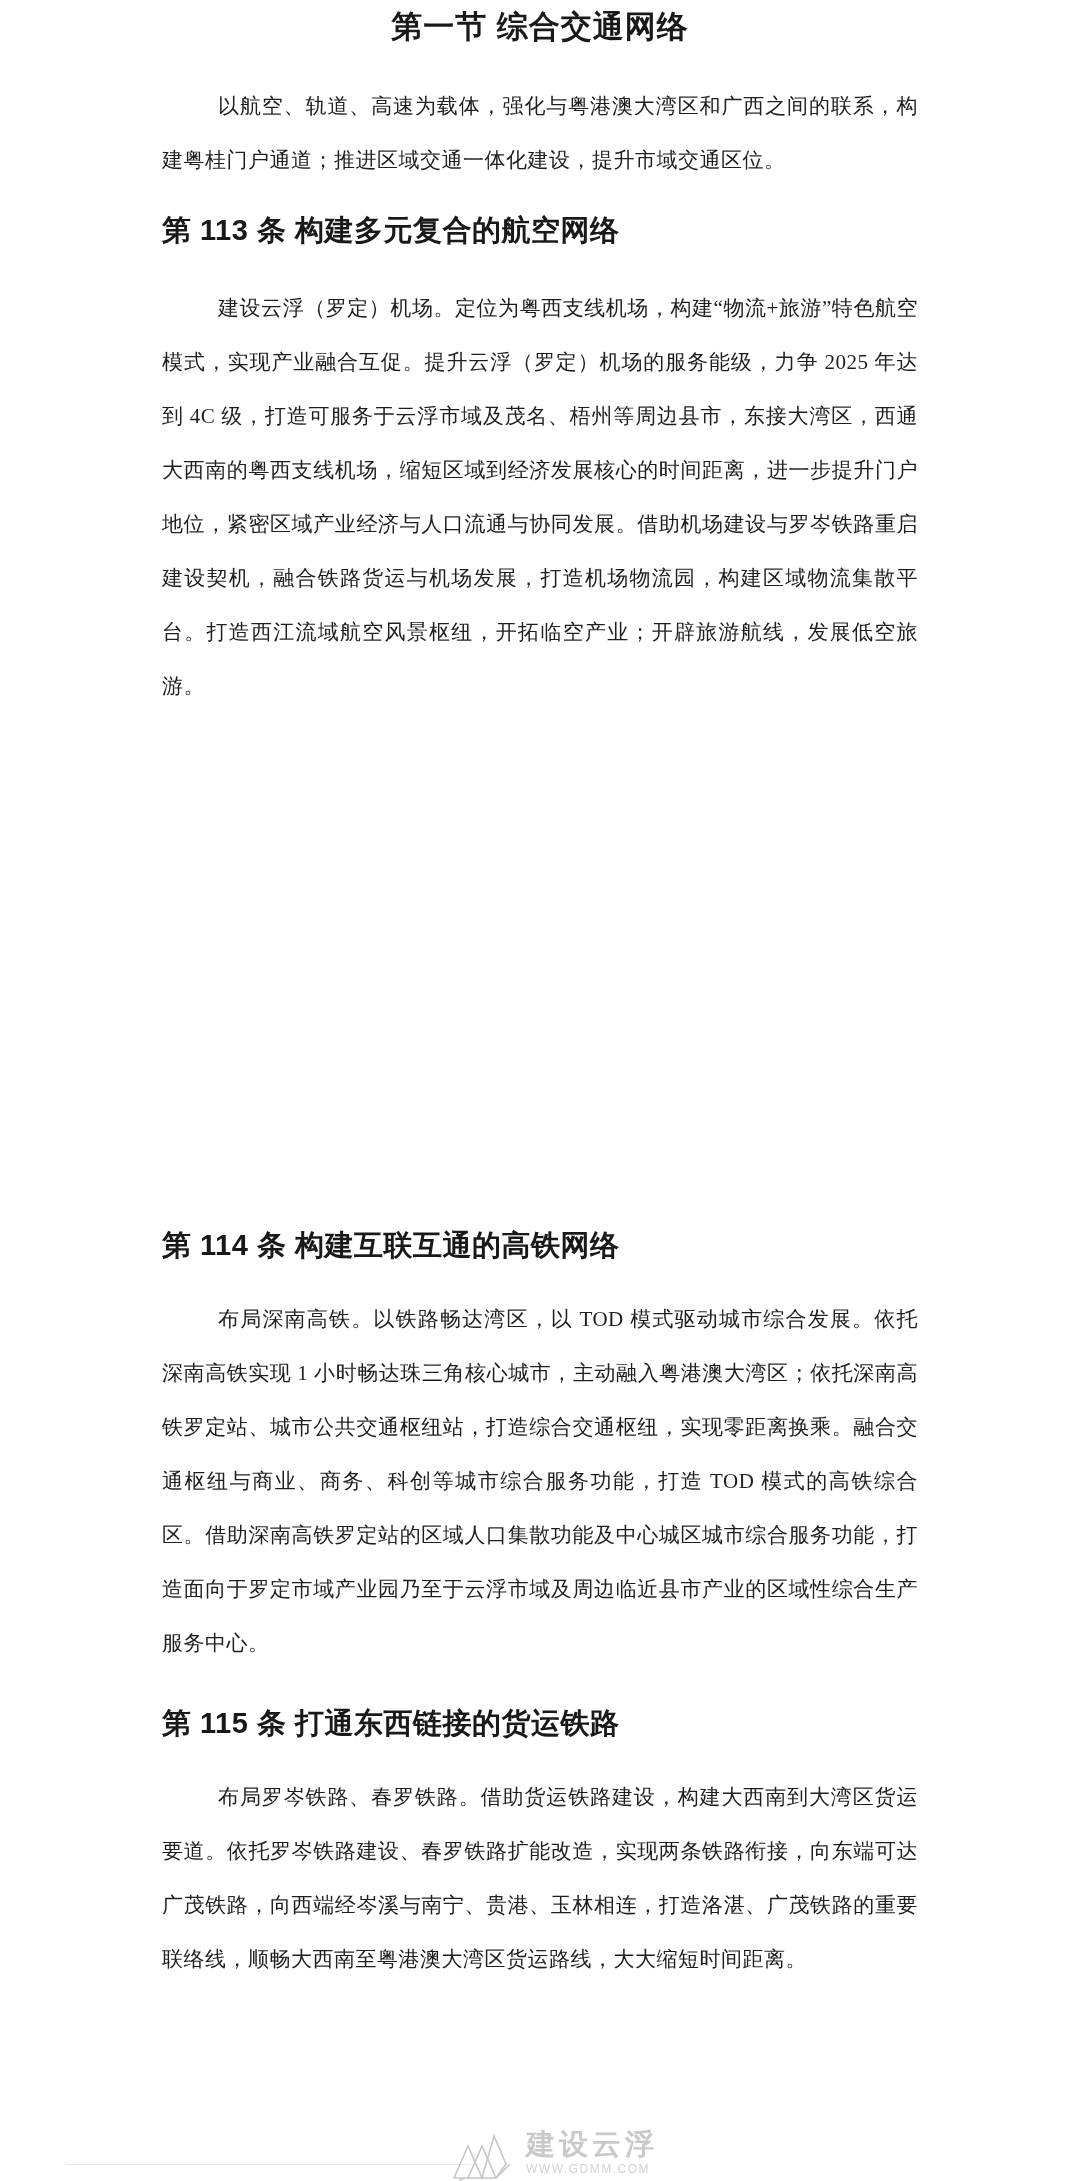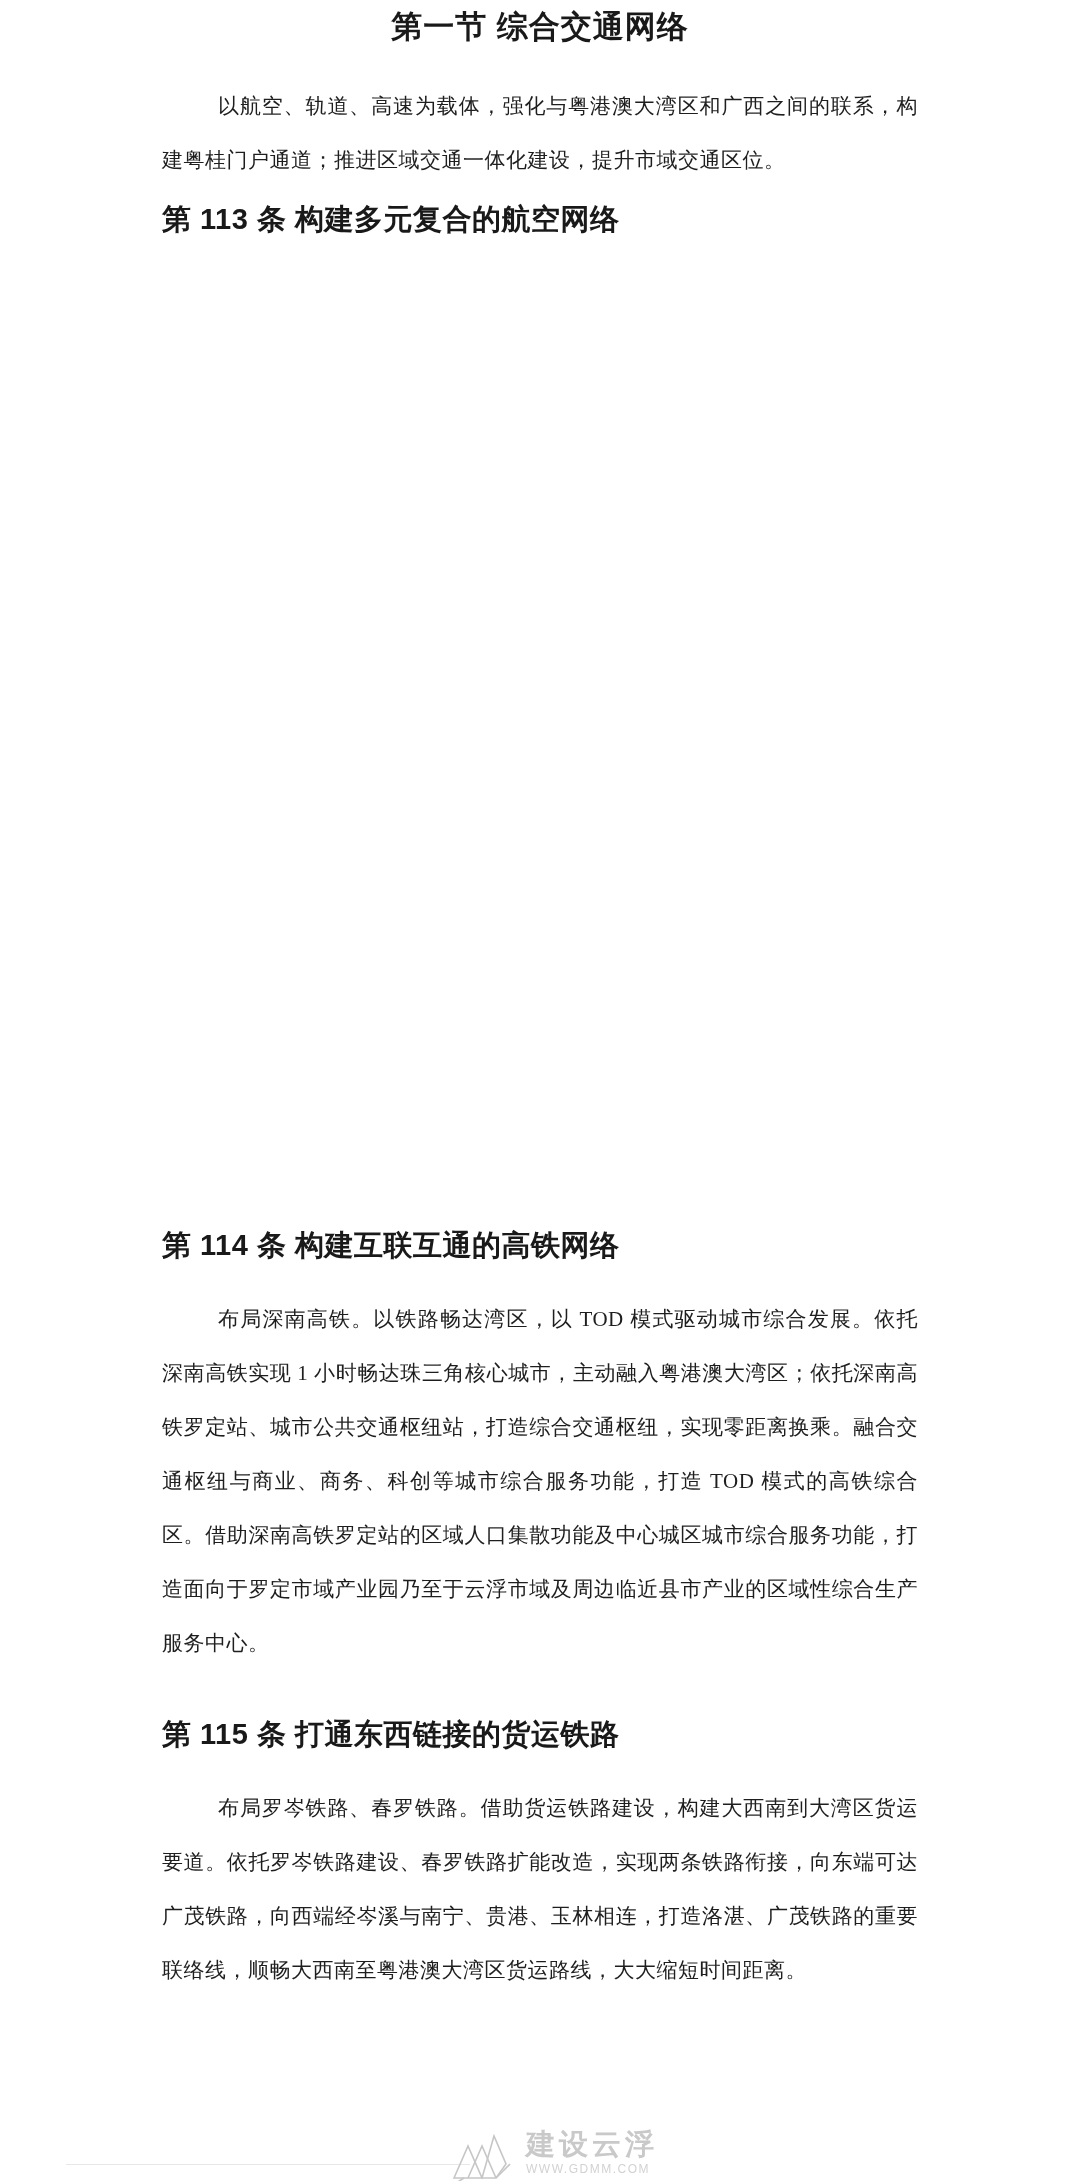--- a/index.html
+++ b/index.html
@@ -48,32 +48,32 @@
   .body-para {
     margin: 0;
     font-size: 21px;
     line-height: 54px;
     text-align: justify;
     text-indent: 56px;
     letter-spacing: 0.5px;
     color: #1e1e1e;
   }
   .intro-para   { margin-top: 34px; }
-  .h-113        { margin-top: 15px; }
+  .h-113        { margin-top: 26px; }
   .p-113        { margin-top: 34px; }
   .page-number {
     margin-top: 82px;
     text-align: center;
     font-size: 19px;
     line-height: 26px;
     color: #2a2a2a;
   }
   .page-2 .page-inner { padding-top: 158px; }
   .p-114 { margin-top: 30px; }
-  .h-115 { margin-top: 47px; }
+  .h-115 { margin-top: 36px; }
   .p-115 { margin-top: 30px; }
   .page-divider {
     position: absolute;
     top: 1103px;
     left: 0;
     width: 1080px;
     height: 12px;
     background: #f0f0f0;
     border-bottom: 1px solid #e7e7e7;
   }
@@ -115,20 +115,21 @@
 <body>
 
 <section class="page page-1">
   <div class="page-inner">
     <h1 class="section-title">第一节 综合交通网络</h1>
 
     <p class="body-para intro-para">以航空、轨道、高速为载体，强化与粤港澳大湾区和广西之间的联系，构建粤桂门户通道；推进区域交通一体化建设，提升市域交通区位。</p>
 
     <h2 class="article-heading h-113">第 113 条 构建多元复合的航空网络</h2>
 
+    <p class="body-para p-113">建设云浮（罗定）机场。定位为粤西支线机场，构建“物流+旅游”特色航空模式，实现产业融合互促。提升云浮（罗定）机场的服务能级，力争 2025 年达到 4C 级，打造可服务于云浮市域及茂名、梧州等周边县市，东接大湾区，西通大西南的粤西支线机场，缩短区域到经济发展核心的时间距离，进一步提升门户地位，紧密区域产业经济与人口流通与协同发展。借助机场建设与罗岑铁路重启建设契机，融合铁路货运与机场发展，打造机场物流园，构建区域物流集散平台。打造西江流域航空风景枢纽，开拓临空产业；开辟旅游航线，发展低空旅游。</p>
 
   </div>
 </section>
 
 <div class="page-divider"></div>
 
 <section class="page page-2">
   <div class="page-inner">
     <h2 class="article-heading h-114">第 114 条 构建互联互通的高铁网络</h2>
 

